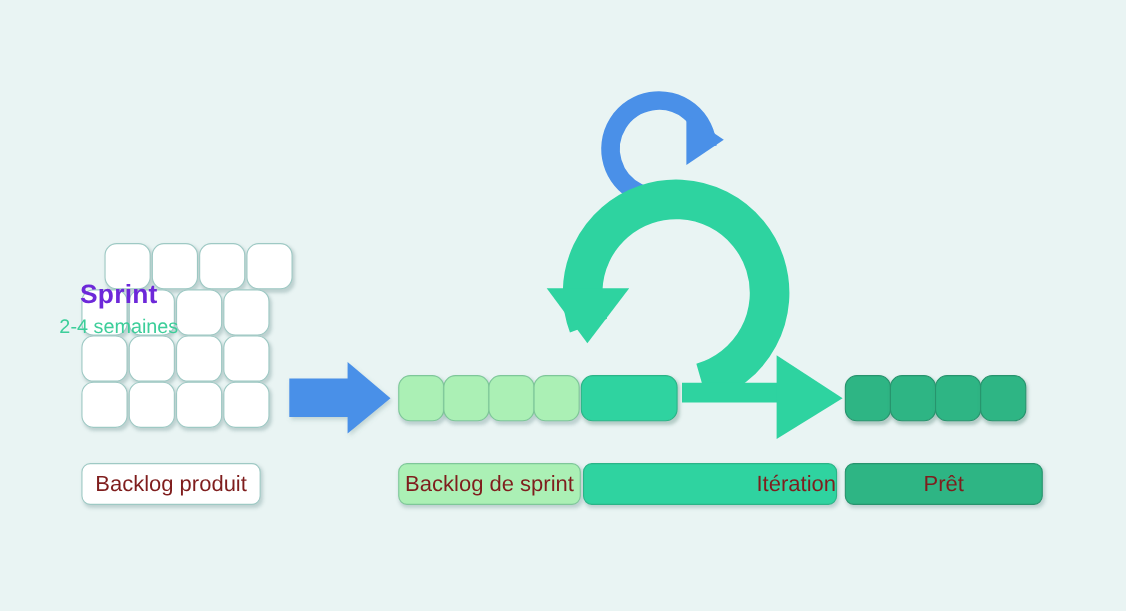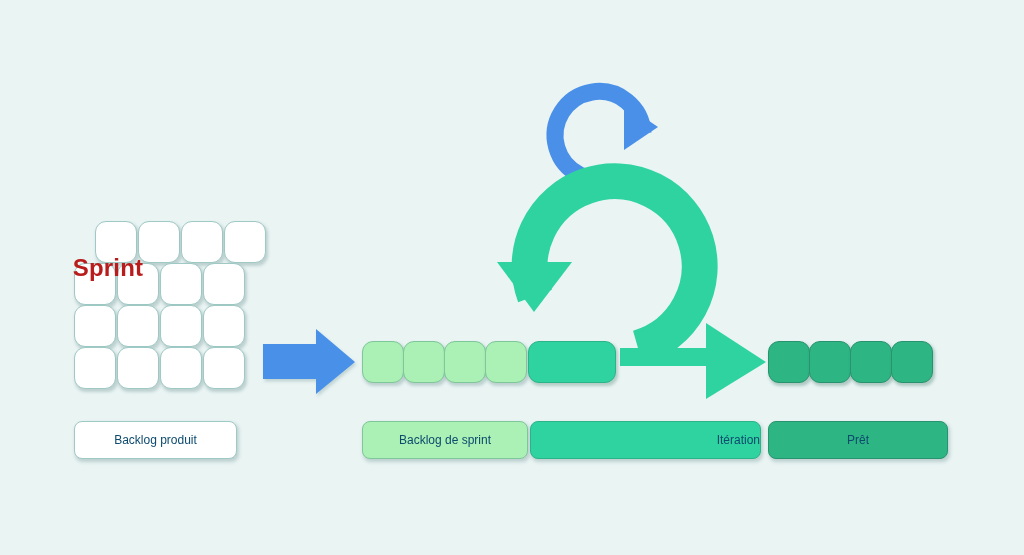--- a/index.html
+++ b/index.html
@@ -65,40 +65,40 @@
 
   
   .pill {
     position: absolute;
     box-sizing: border-box;
     height: 38px;
     border-radius: 8px;
     display: flex;
     align-items: center;
     justify-content: center;
-    font-size: 12px;
-    color: #0c4a6e;
+    font-size: 20px;
+    color: #7f1d1d;
     white-space: nowrap;
     box-shadow: 1.5px 2.5px 3.5px rgba(90,130,128,0.30);
   }
   .pill-white  { background: #ffffff; border: 1.2px solid #9ec9c4; }
   .pill-light  { background: #abf0b5; border: 1.2px solid #7ec799; }
   .pill-medium { background: #2fd3a0; border: 1.2px solid #2ab587; }
   .pill-dark   { background: #2eb584; border: 1.2px solid #27946d; }
 
   
   .sprint-title {
     position: absolute;
     left: 0;
     width: 1024px;
     top: 254px;
     text-align: center;
     font-size: 24px;
     font-weight: bold;
-    color: #b91c1c;
+    color: #6d28d9;
     letter-spacing: 0.2px;
     pointer-events: none;
   }
   .sprint-sub {
     position: absolute;
     left: 0;
     width: 1024px;
     top: 287px;
     text-align: center;
     font-size: 18px;
@@ -173,20 +173,23 @@
   <div class="card chip-wide" style="left:528px; top:341px; width:88px;"></div>
 
   <div class="card chip-dark" style="left:768px; top:341px;"></div>
   <div class="card chip-dark" style="left:809px; top:341px;"></div>
   <div class="card chip-dark" style="left:850px; top:341px;"></div>
   <div class="card chip-dark" style="left:891px; top:341px;"></div>
 
   <div class="sprint-title">
     <span>Sprint</span>
   </div>
+  <div class="sprint-sub">
+    <span>2-4 semaines</span>
+  </div>
 
   <div class="pill pill-white" style="left:74px; top:421px; width:163px;">
     <span>Backlog produit</span>
   </div>
 
   <div class="pill pill-light" style="left:362px; top:421px; width:166px;">
     <span>Backlog de sprint</span>
   </div>
 
   <div class="pill pill-medium" style="left:530px; top:421px; width:231px;justify-content:flex-end;">

